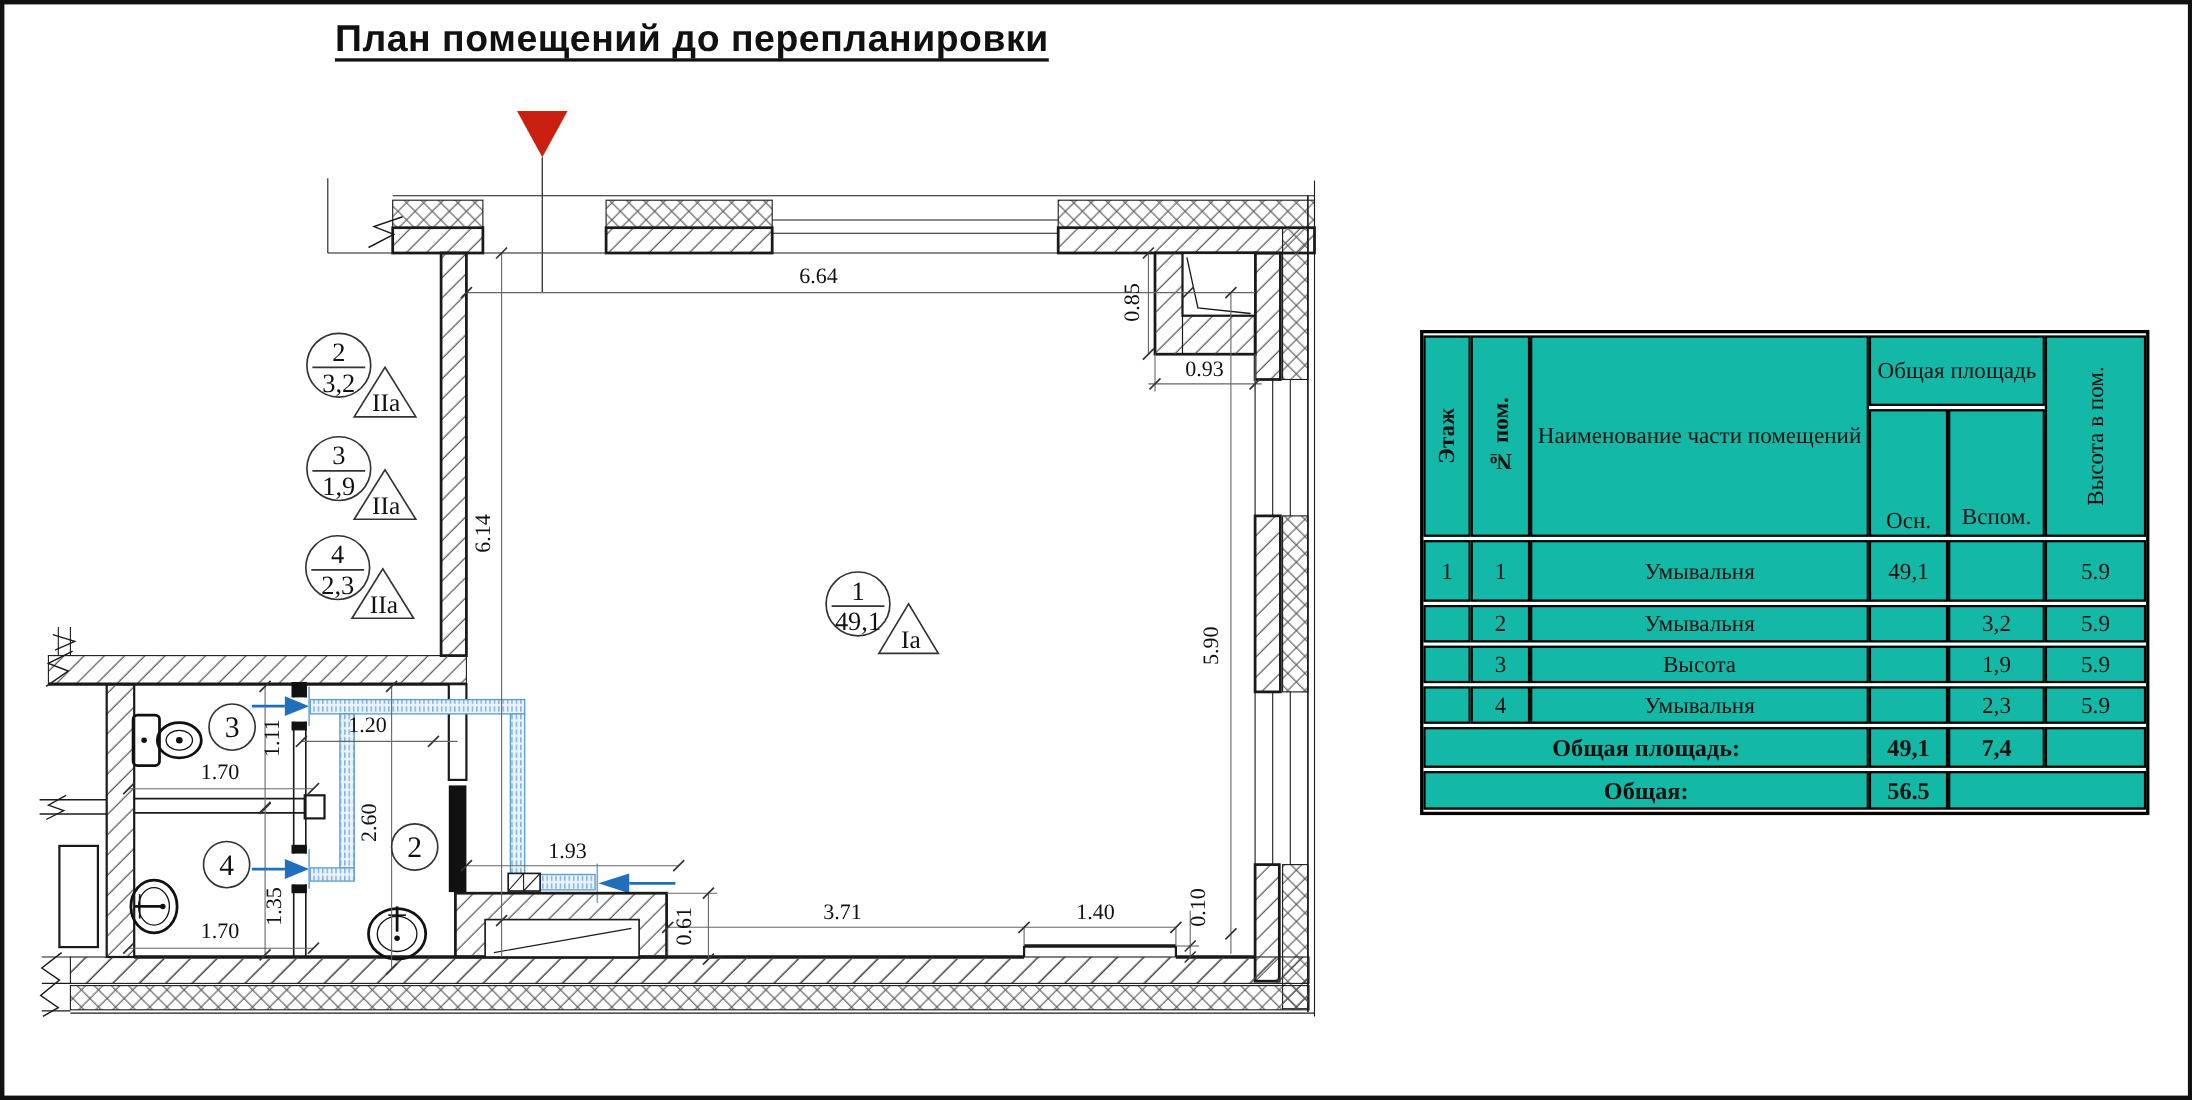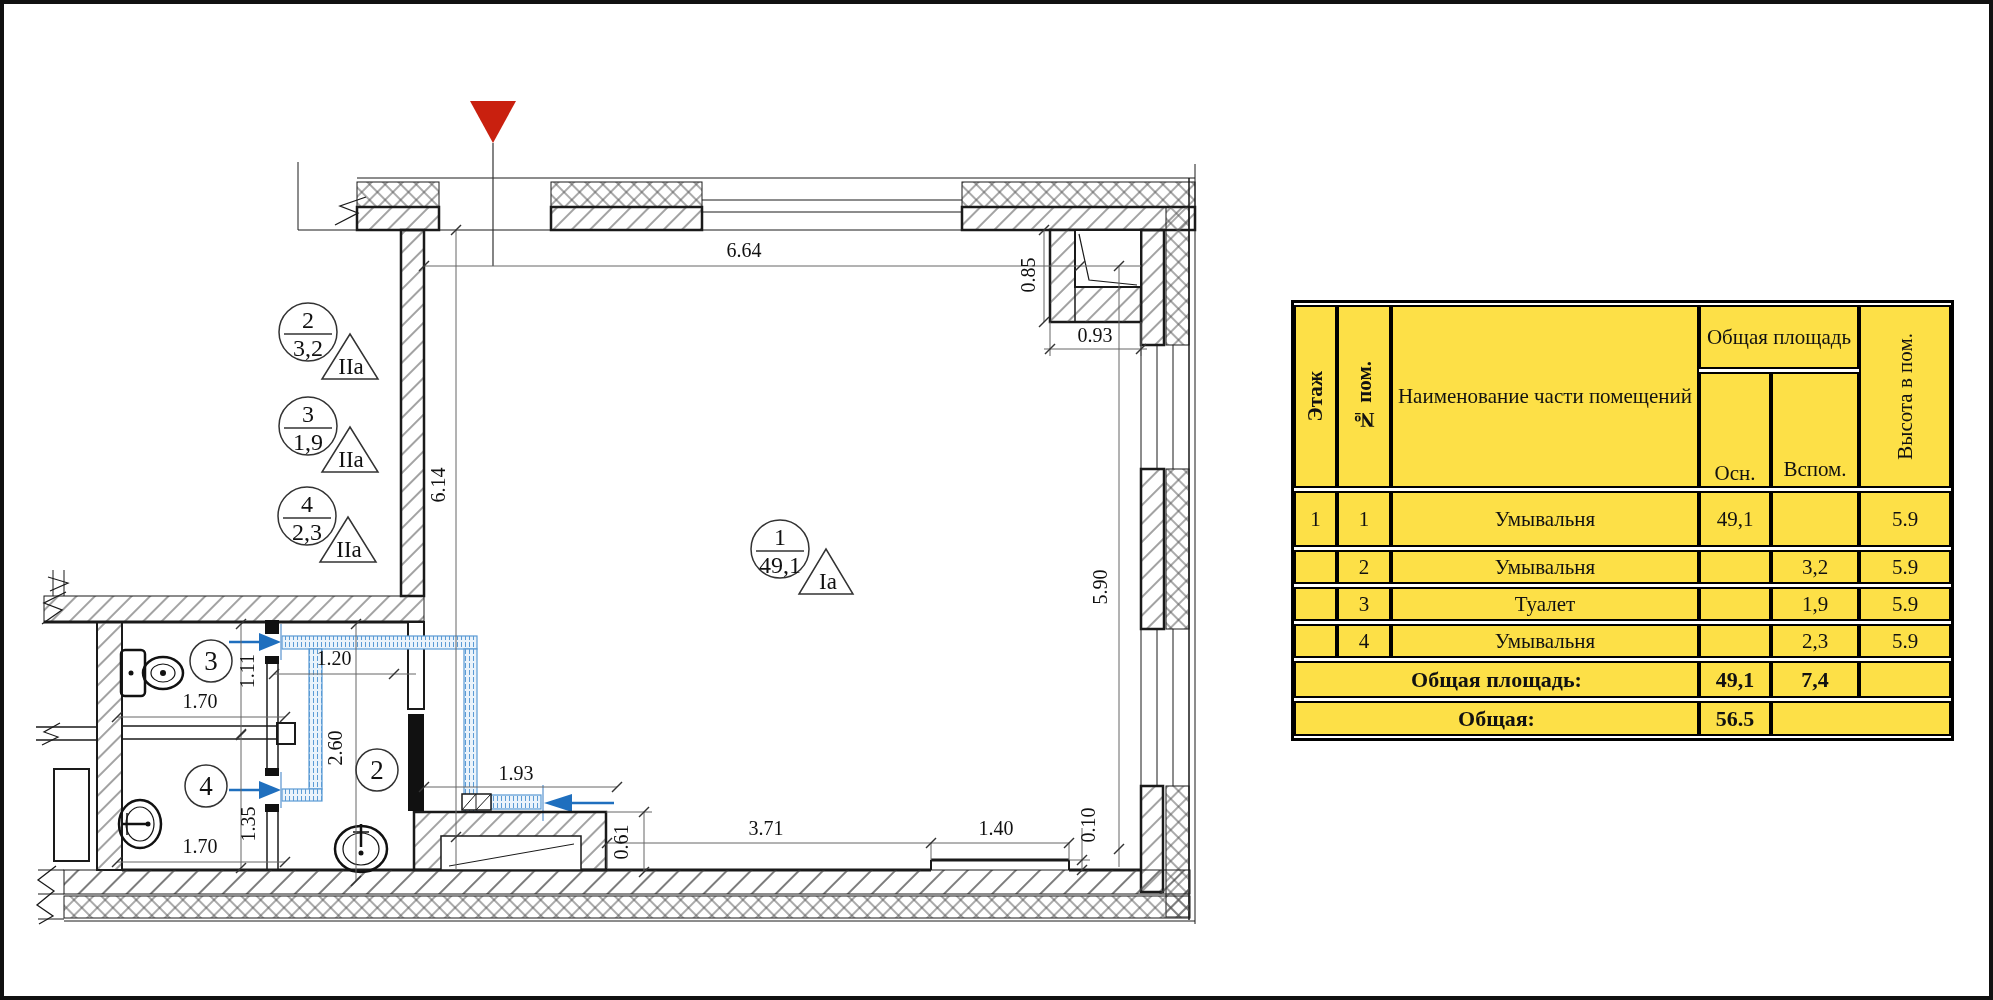--- a/index.html
+++ b/index.html
@@ -16,33 +16,34 @@
   }
   svg text{font-family:"Liberation Serif", serif;fill:#111;}
   .dim{font-size:20px;}
   .lbl{font-size:24px;}
   .zone{font-size:23px;}
   .rno{font-size:27px;}
   
   .tblwrap{position:absolute;left:1287px;top:296px;border:3px solid #000;background:#fff;}
   table.t{border-collapse:separate;border-spacing:0 3px;margin:-1px 0;}
   table.t td{border:2px solid #000;text-align:center;vertical-align:middle;
-    font-size:21px;padding:0 4px;background:#fde047;}
+    font-size:21px;padding:0 4px;background:#14b8a6;}
   table.t .vt{writing-mode:vertical-rl;transform:rotate(180deg);margin:0 auto;line-height:1;}
   table.t .bold{font-weight:bold;font-size:22px;}
   .hr1 td{height:60px;}
   .hr2 td{height:108px;}
   .r1 td{height:52px;} .rs td{height:30px;}
   .tot td{height:33px;margin-top:20px;} .gt td{height:31px;}
 </style>
 </head>
 <body>
 
 <div class="page">
 
+  <div class="title">План помещений до перепланировки</div>
 
   <svg style="position:absolute;left:0;top:0;" width="1250" height="1000" viewBox="0 0 1250 1000">
     <defs>
       <pattern id="diag" width="13" height="13" patternUnits="userSpaceOnUse" patternTransform="rotate(45)">
         <line x1="2" y1="0" x2="2" y2="13" stroke="#555" stroke-width="1.1"></line>
       </pattern>
       <pattern id="diagB" width="17" height="17" patternUnits="userSpaceOnUse" patternTransform="rotate(45)">
         <line x1="2" y1="0" x2="2" y2="17" stroke="#444" stroke-width="1.4"></line>
       </pattern>
       <pattern id="cross" width="11" height="11" patternUnits="userSpaceOnUse" patternTransform="rotate(45)">
@@ -391,21 +392,21 @@
         <td></td>
         <td>2</td>
         <td>Умывальня</td>
         <td></td>
         <td>3,2</td>
         <td>5.9</td>
       </tr>
       <tr class="rs">
         <td></td>
         <td>3</td>
-        <td>Туалет</td>
+        <td>Высота</td>
         <td></td>
         <td>1,9</td>
         <td>5.9</td>
       </tr>
       <tr class="rs">
         <td></td>
         <td>4</td>
         <td>Умывальня</td>
         <td></td>
         <td>2,3</td>

